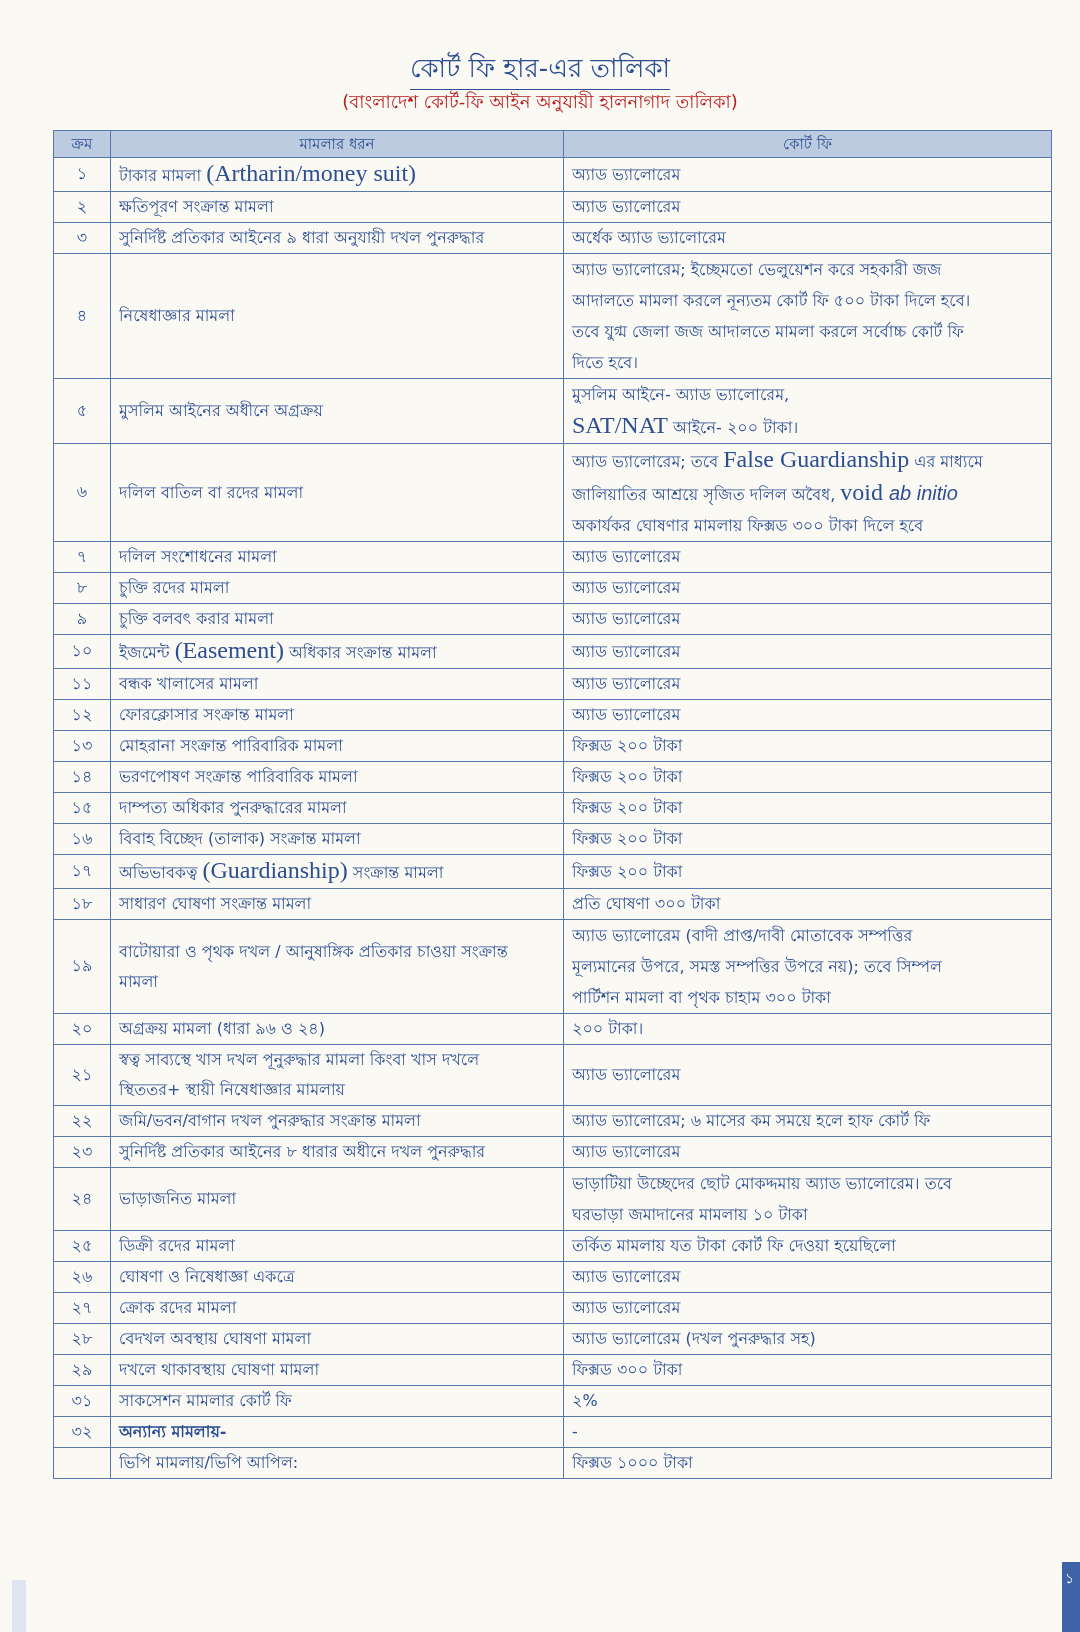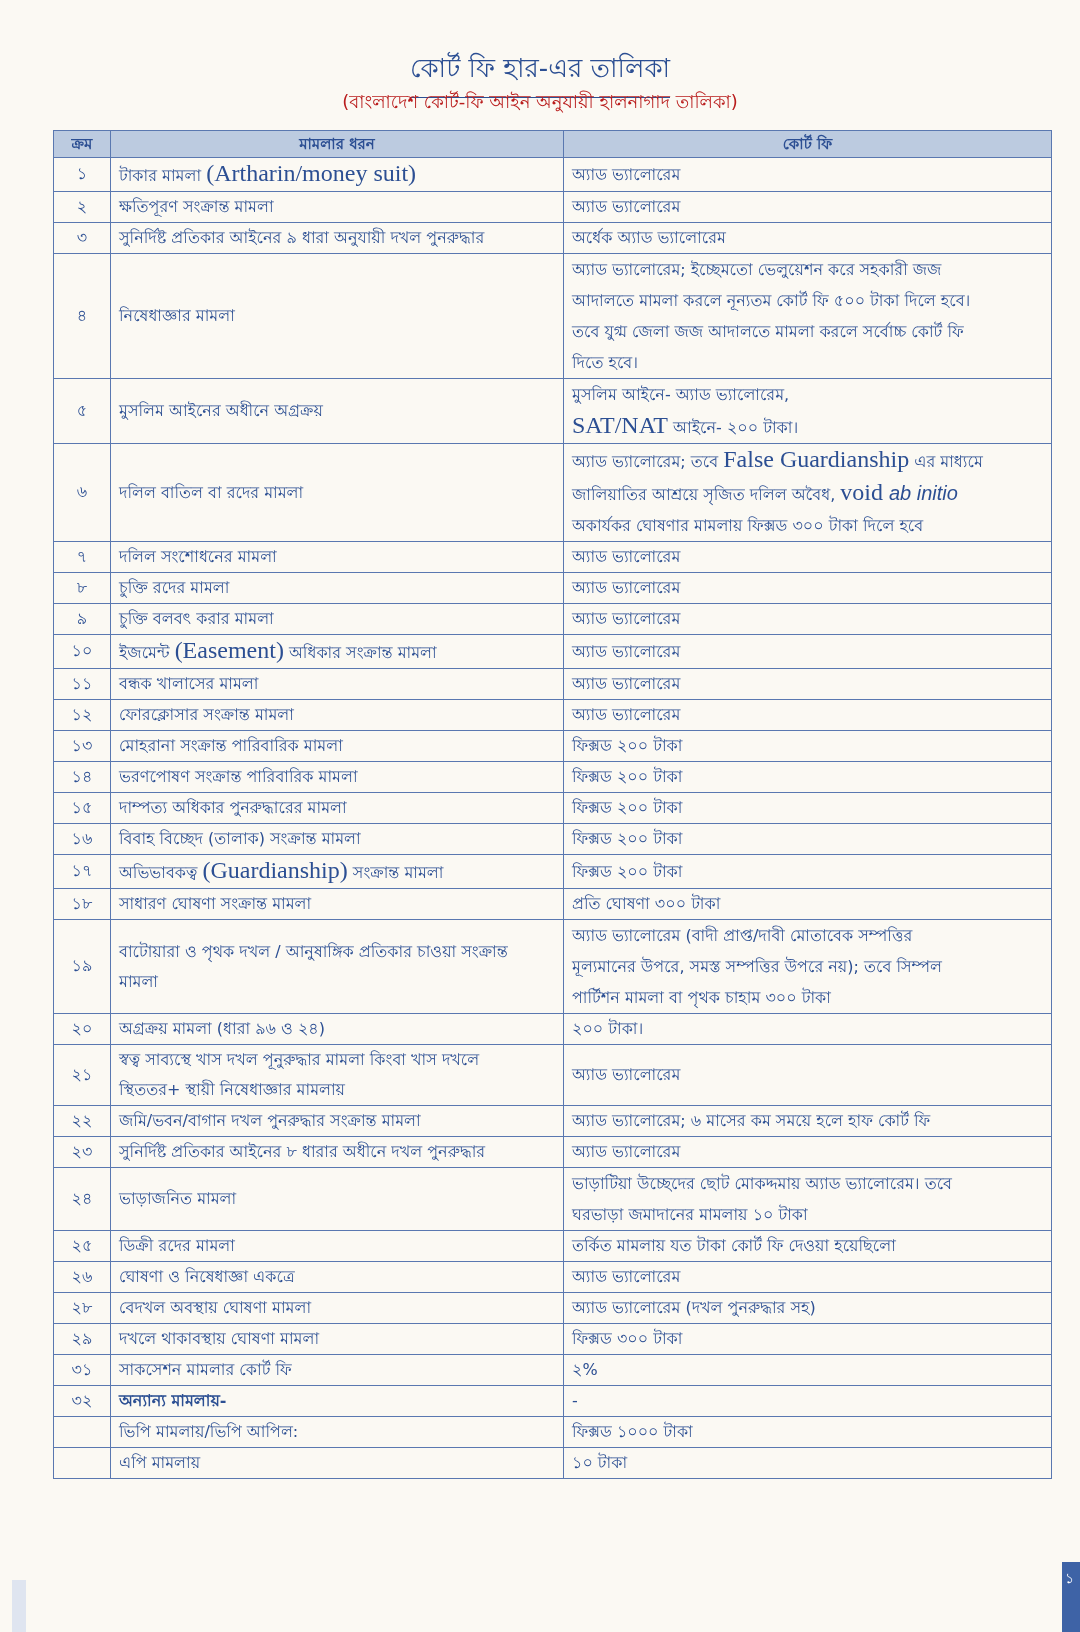--- a/index.html
+++ b/index.html
@@ -20,21 +20,21 @@
       top: 50px;
       left: 0;
       width: 1080px;
       text-align: center;
       font-size: 26px;
       line-height: 36px;
       color: #2c4f93;
     }
     .page-title span {
       border-bottom: 1.5px solid #2c4f93;
-      padding-bottom: 14px;
+      padding-bottom: 6px;
     }
     .page-subtitle {
       position: absolute;
       top: 90px;
       left: 0;
       width: 1080px;
       text-align: center;
       font-size: 18px;
       line-height: 24px;
       color: #b91c1c;
@@ -50,21 +50,21 @@
       table-layout: fixed;
     }
     .fee-table th, .fee-table td {
       border: 1.3px solid #5a78b0;
       padding: 0 8px;
       vertical-align: middle;
     }
     .fee-table thead th {
       background: #bccbe0;
       height: 26px;
-      font-weight: bold;
+      font-weight: normal;
       font-size: 15px;
       text-align: center;
     }
     .fee-table th.col-serial { width: 40px; }
     .fee-table th.col-type { width: 436px; }
     .fee-table td.serial {
       text-align: center;
       padding: 0 4px;
     }
     .fee-table td.type, .fee-table td.fee {
@@ -291,20 +291,25 @@
       <td class="type">ডিক্রী রদের মামলা</td>
       <td class="fee">তর্কিত মামলায় যত টাকা কোর্ট ফি দেওয়া হয়েছিলো</td>
     </tr>
 
     <tr>
       <td class="serial">২৬</td>
       <td class="type">ঘোষণা ও নিষেধাজ্ঞা একত্রে</td>
       <td class="fee">অ্যাড ভ্যালোরেম</td>
     </tr>
 
+    <tr>
+      <td class="serial">২৭</td>
+      <td class="type">ক্রোক রদের মামলা</td>
+      <td class="fee">অ্যাড ভ্যালোরেম</td>
+    </tr>
 
     <tr>
       <td class="serial">২৮</td>
       <td class="type">বেদখল অবস্থায় ঘোষণা মামলা</td>
       <td class="fee">অ্যাড ভ্যালোরেম (দখল পুনরুদ্ধার সহ)</td>
     </tr>
 
     <tr>
       <td class="serial">২৯</td>
       <td class="type">দখলে থাকাবস্থায় ঘোষণা মামলা</td>
@@ -323,22 +328,17 @@
       <td class="type bold">অন্যান্য মামলায়-</td>
       <td class="fee">-</td>
     </tr>
 
     <tr>
       <td class="serial"></td>
       <td class="type">ভিপি মামলায়/ভিপি আপিল:</td>
       <td class="fee">ফিক্সড ১০০০ টাকা</td>
     </tr>
 
-    <tr>
-      <td class="serial"></td>
-      <td class="type">এপি মামলায়</td>
-      <td class="fee">১০ টাকা</td>
-    </tr>
   </tbody>
 </table>
 
 <div class="side-mark"></div>
 <div class="page-tab">১</div>
 
 </body></html>

